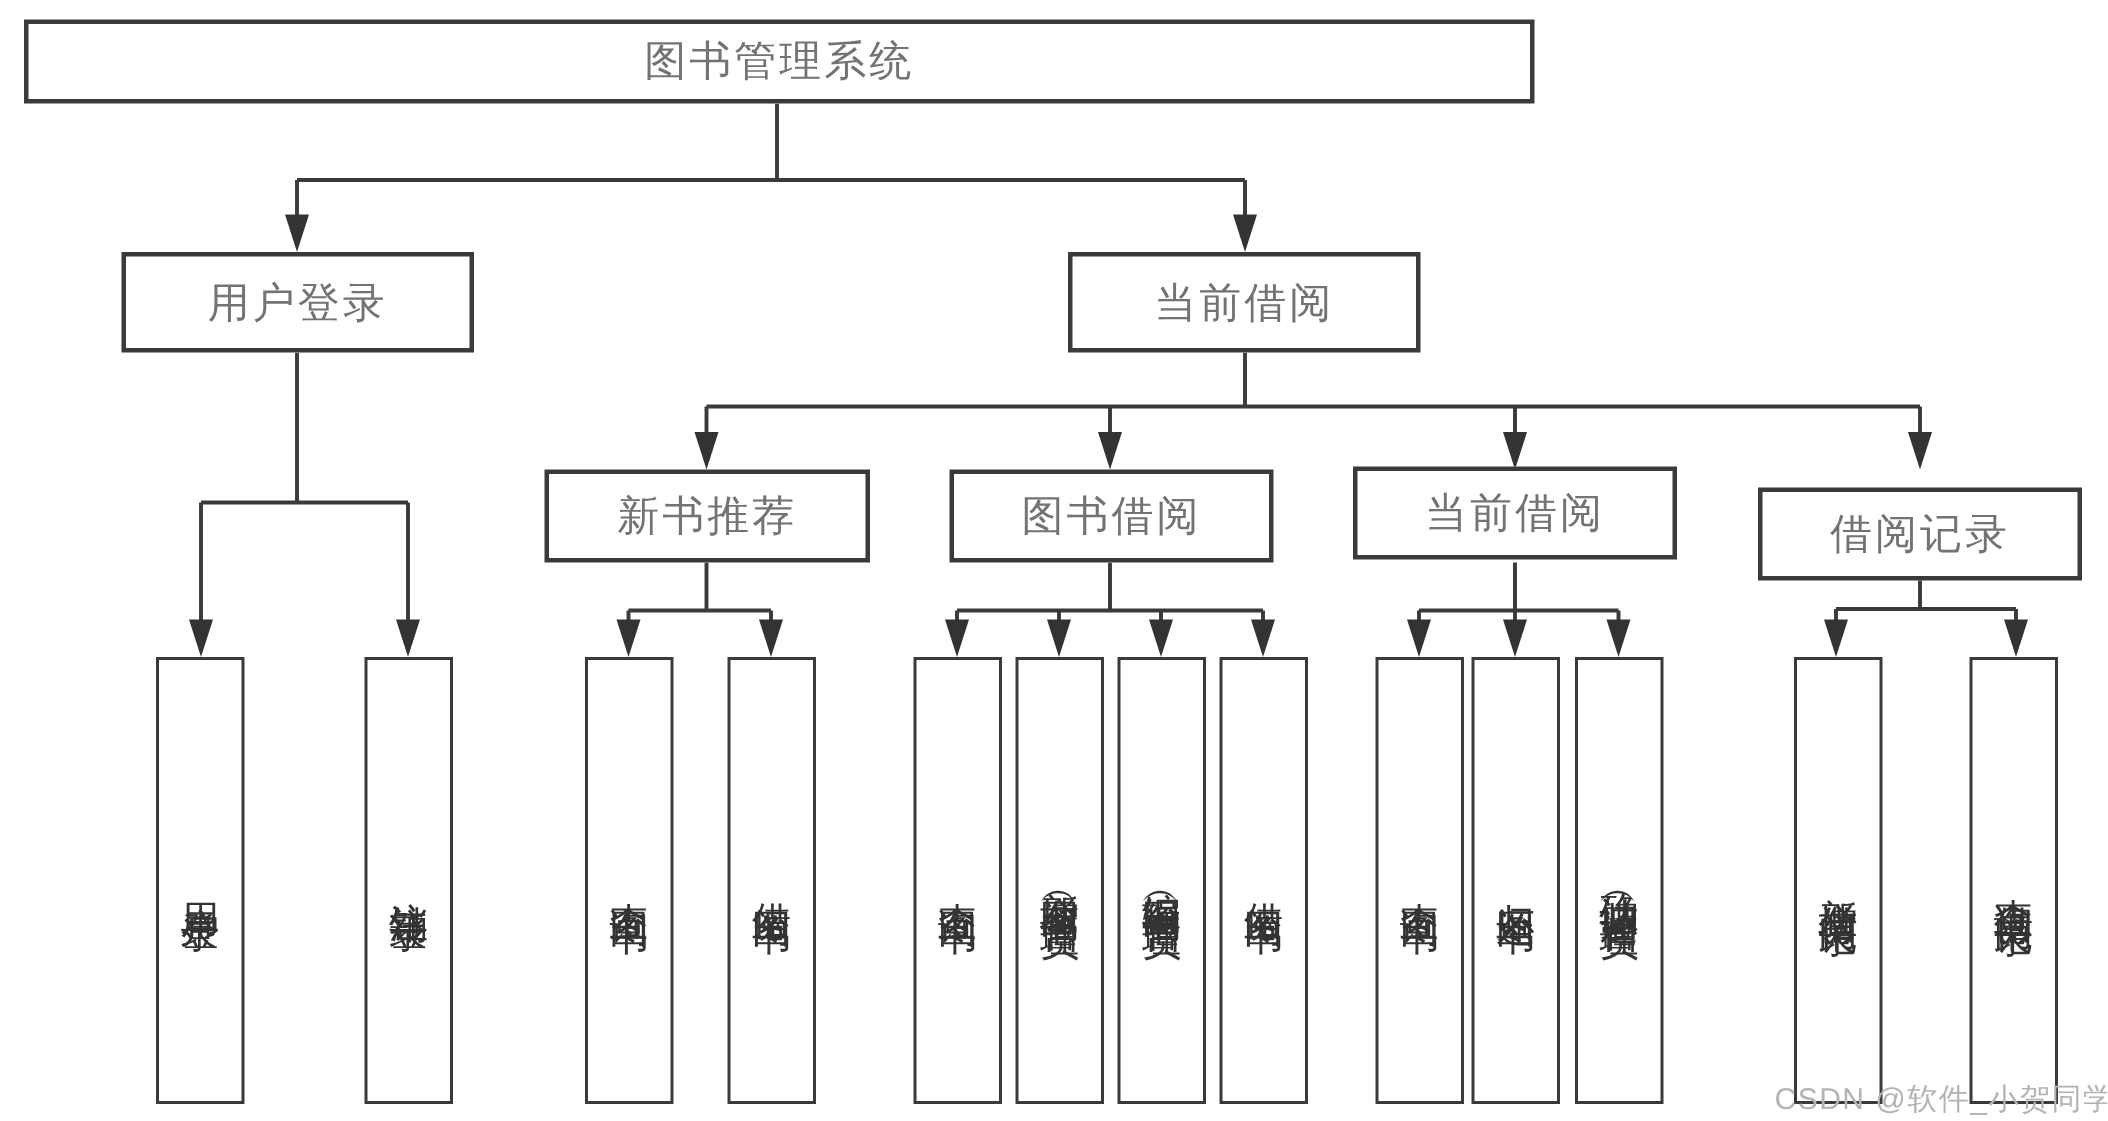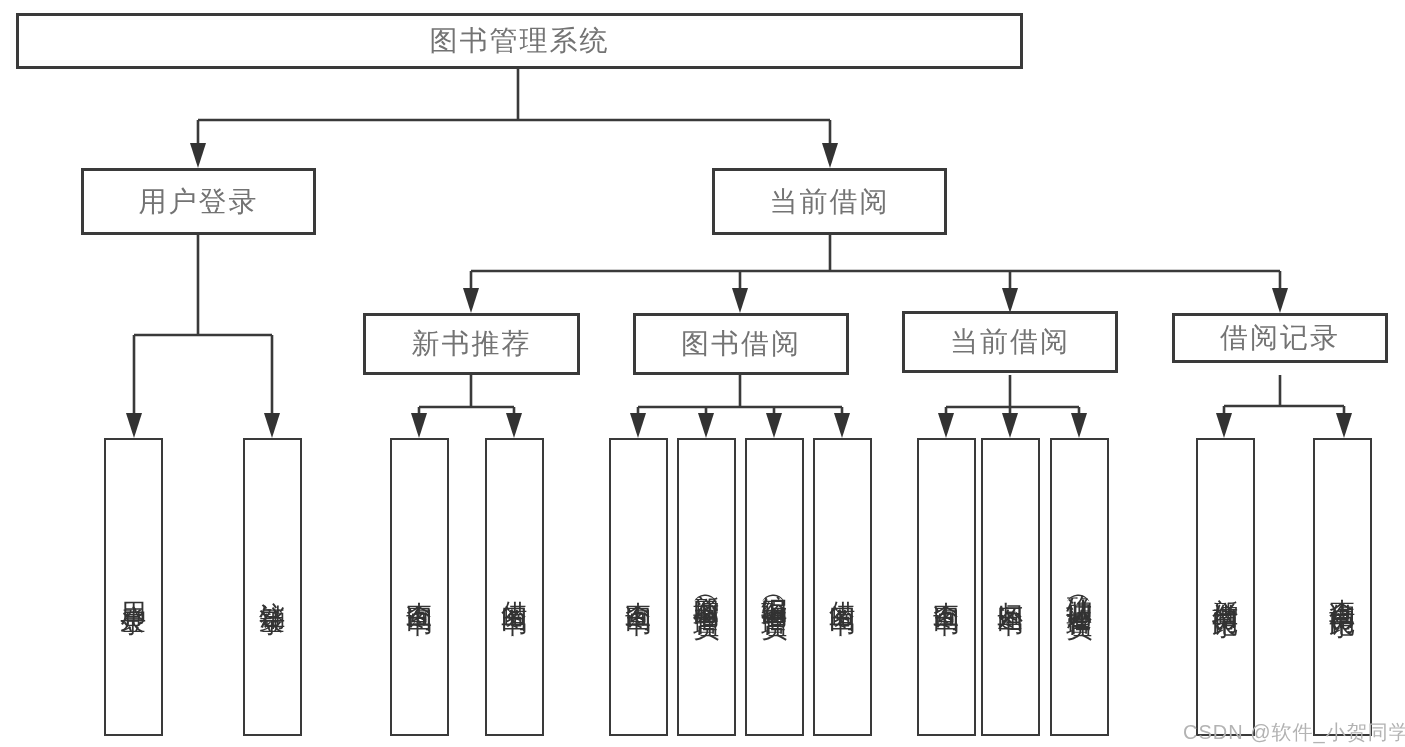--- a/index.html
+++ b/index.html
@@ -108,21 +108,21 @@
 
   <div class="node big" style="left:633px; top:313px; width:216px; height:62px">
     <span>图书借阅</span>
   </div>
   <div class="node big" style="left:363px; top:313px; width:217px; height:62px">
     <span>新书推荐</span>
   </div>
   <div class="node big" style="left:902px; top:311px; width:216px; height:62px">
     <span>当前借阅</span>
   </div>
-  <div class="node big" style="left:1172px; top:313px; width:216px; height:50px">
+  <div class="node big" style="left:1172px; top:325px; width:216px; height:62px">
     <span>借阅记录</span>
   </div>
 
   <div class="node leaf" style="left:104px; top:438px; width:59px; height:298px">
     <span>用户登录</span>
   </div>
   <div class="node leaf" style="left:243px; top:438px; width:59px; height:298px">
     <span>注销登录</span>
   </div>
 

